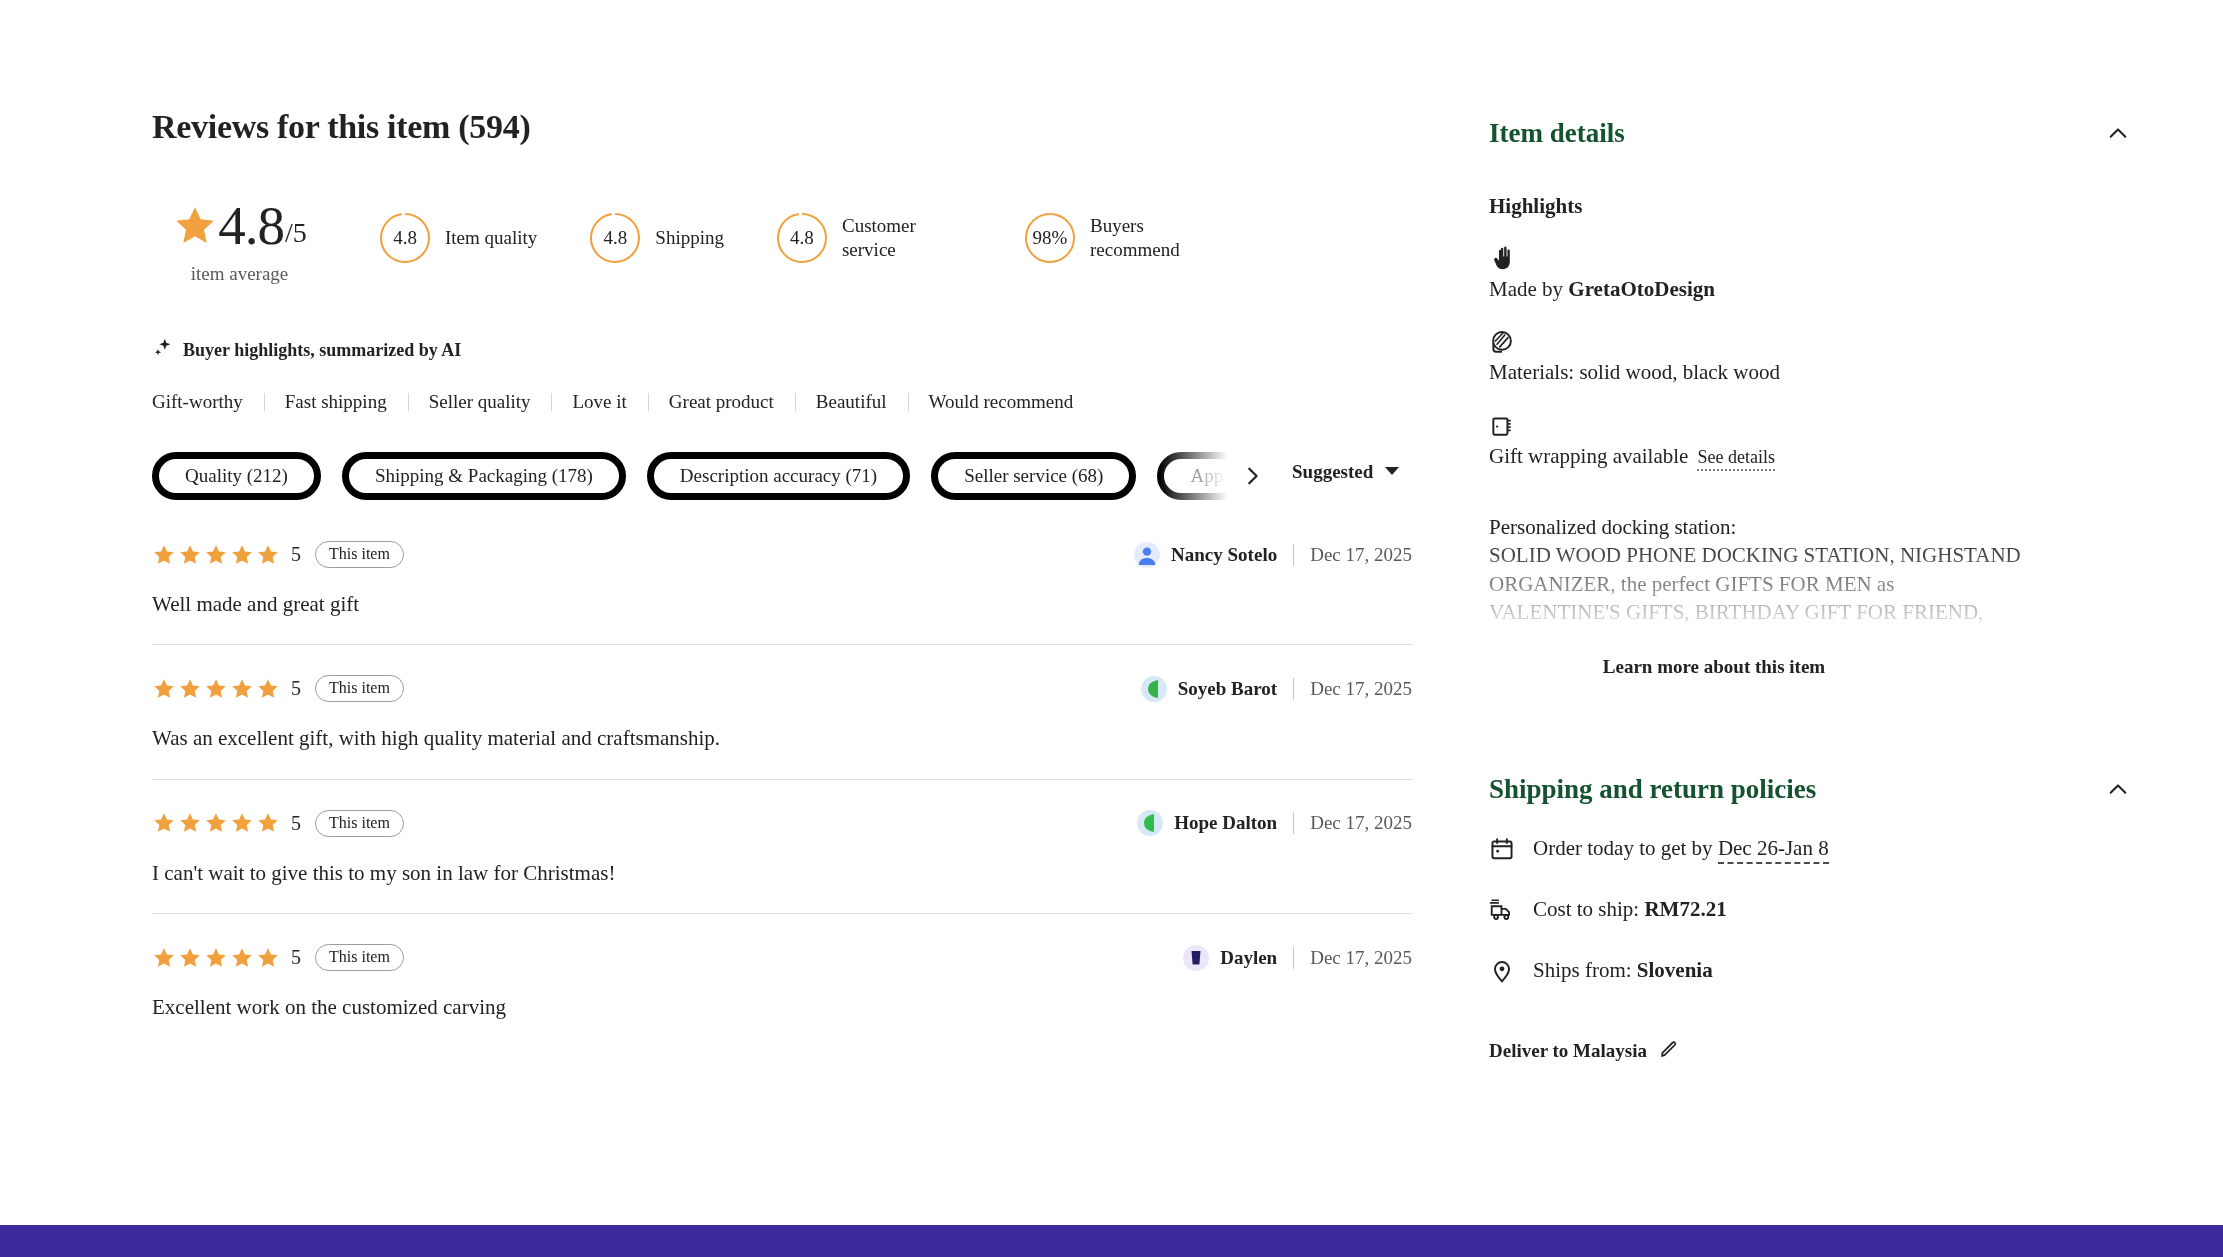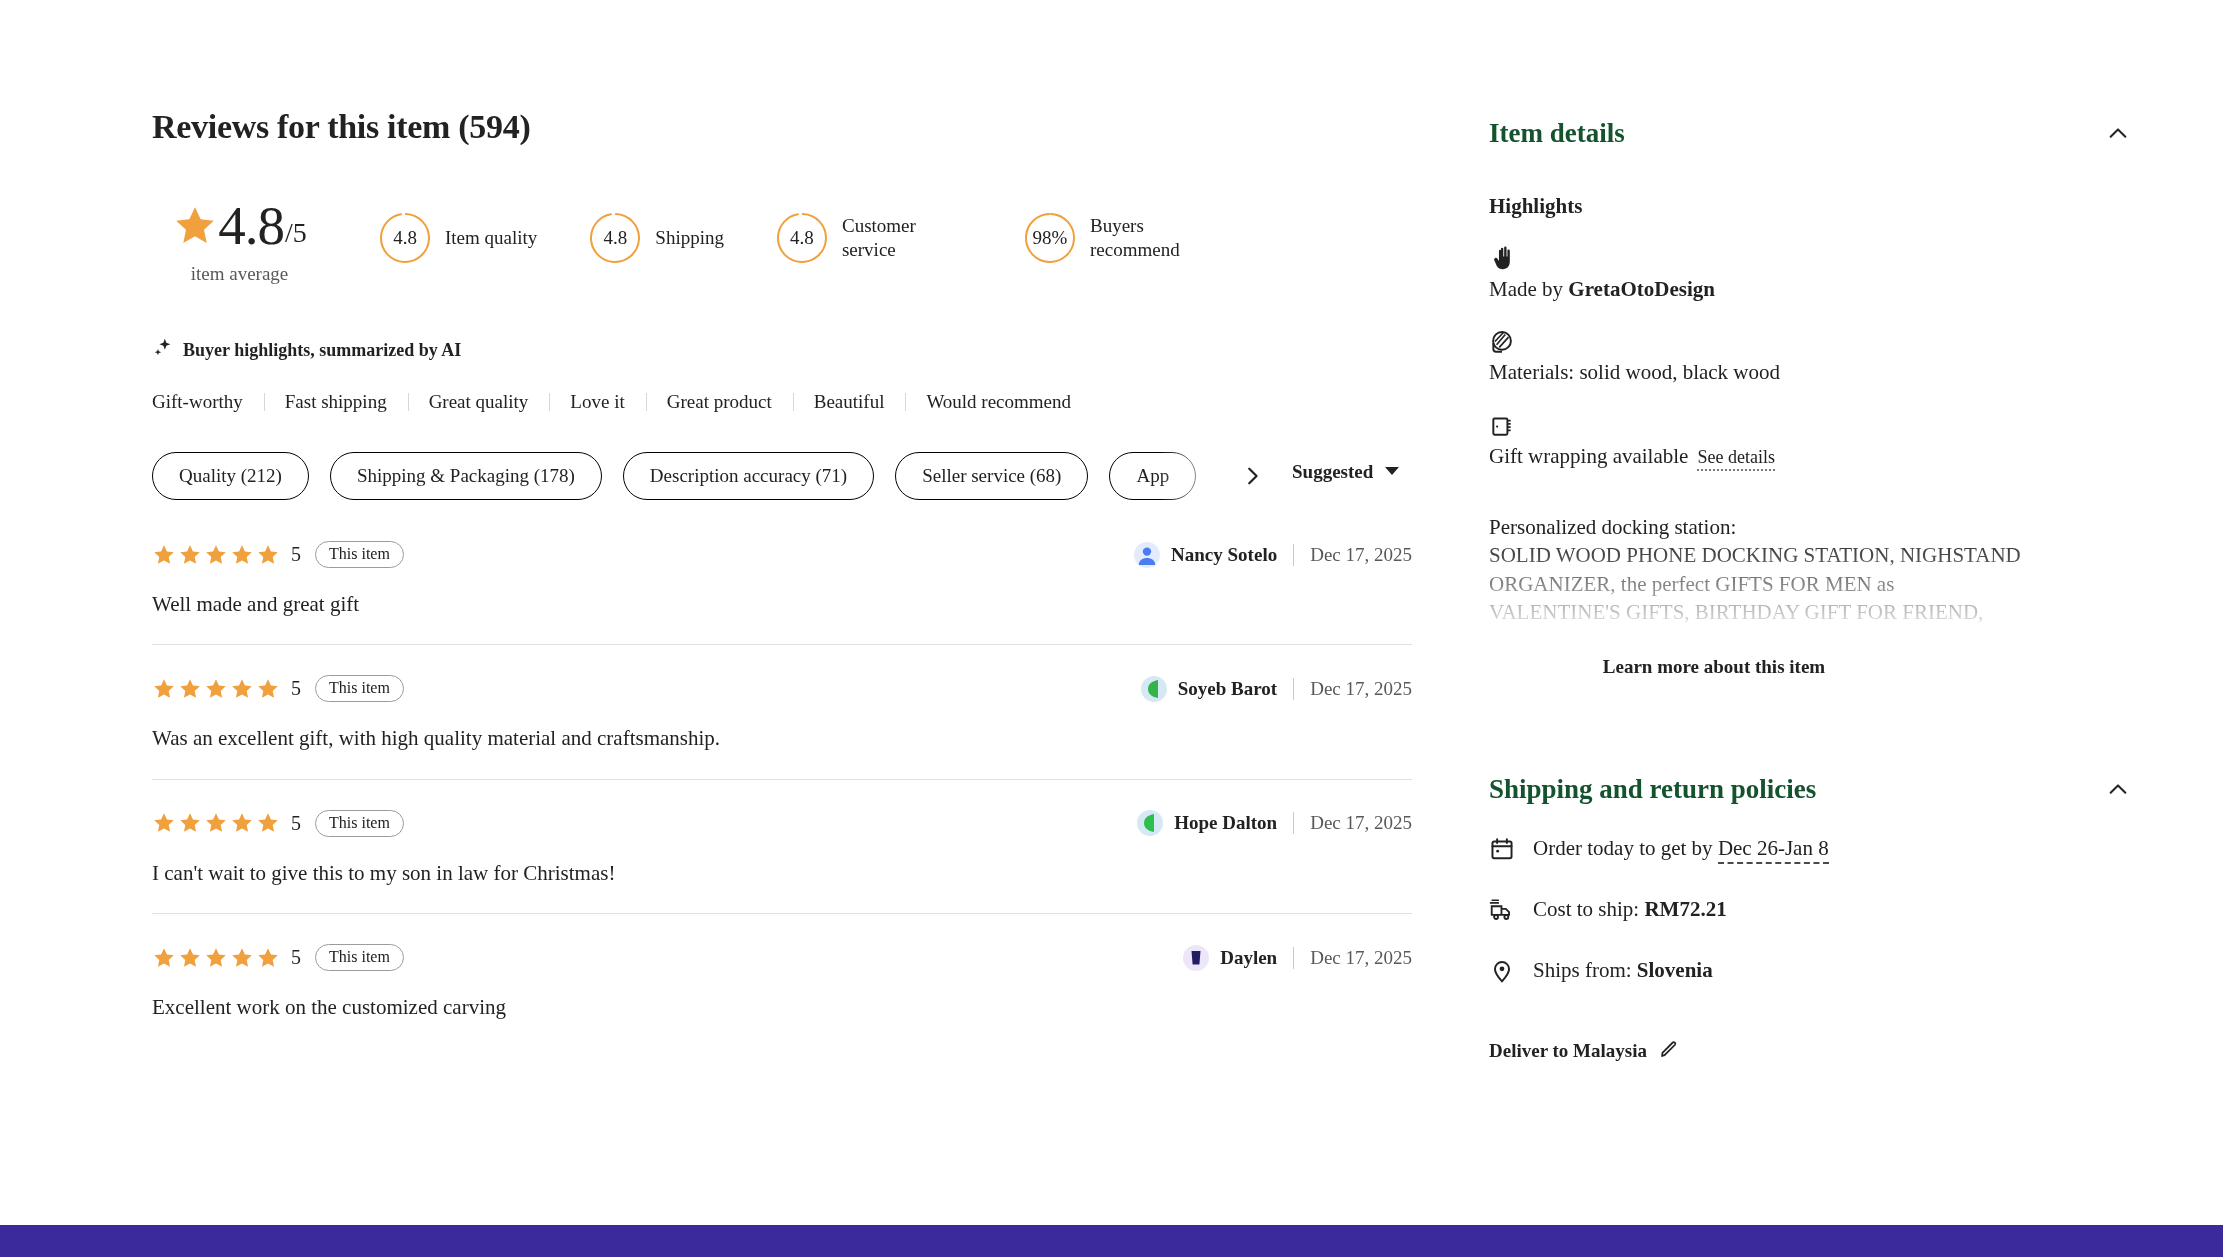--- a/index.html
+++ b/index.html
@@ -51,21 +51,21 @@
   .keyword { font-size: 19px; color: #222; padding: 0 21px; position: relative; }
   .keyword:first-child { padding-left: 0; }
   .keyword + .keyword::before {
     content:""; position:absolute; left:0; top:2px; bottom:2px; width:1px; background:#d6d6d6;
   }
 
   
   .chips-area { position: relative; margin-top: 36px; height: 54px; }
   .chips-scroll { display:flex; align-items:center; height: 54px; overflow: hidden; width: 1105px; }
   .chip {
-    border: 1px solid #000000; border-radius: 40px; height: 48px;
+    border: 7px solid #000000; border-radius: 40px; height: 48px;
     display: flex; align-items: center; padding: 0 26px;
     font-size: 19px; color: #222; white-space: nowrap; margin-right: 21px;
     background: #fff; cursor: pointer;
   }
   .chips-fade {
     position:absolute; right: 158px; top: 0; width: 95px; height: 54px;
     background: linear-gradient(to right, rgba(255,255,255,0), #ffffff 72%);
     pointer-events: none;
   }
   .chip-next {
@@ -213,21 +213,21 @@
             <path fill="#222" d="M14 2l1.6 4.4L20 8l-4.4 1.6L14 14l-1.6-4.4L8 8l4.4-1.6z"></path>
             <path fill="#222" d="M6.5 13l.95 2.55L10 16.5l-2.55.95L6.5 20l-.95-2.55L3 16.5l2.55-.95z"></path>
           </svg>
       </span>
       <span class="ai-head-text">Buyer highlights, summarized by AI</span>
     </div>
 
     <div class="keyword-row">
       <span class="keyword">Gift-worthy</span>
       <span class="keyword">Fast shipping</span>
-      <span class="keyword">Great quality</span>
+      <span class="keyword">Seller quality</span>
       <span class="keyword">Love it</span>
       <span class="keyword">Great product</span>
       <span class="keyword">Beautiful</span>
       <span class="keyword">Would recommend</span>
     </div>
 
     <div class="chips-area">
       <div class="chips-scroll">
         <div class="chip">Quality (212)</div>
         <div class="chip">Shipping &amp; Packaging (178)</div>

